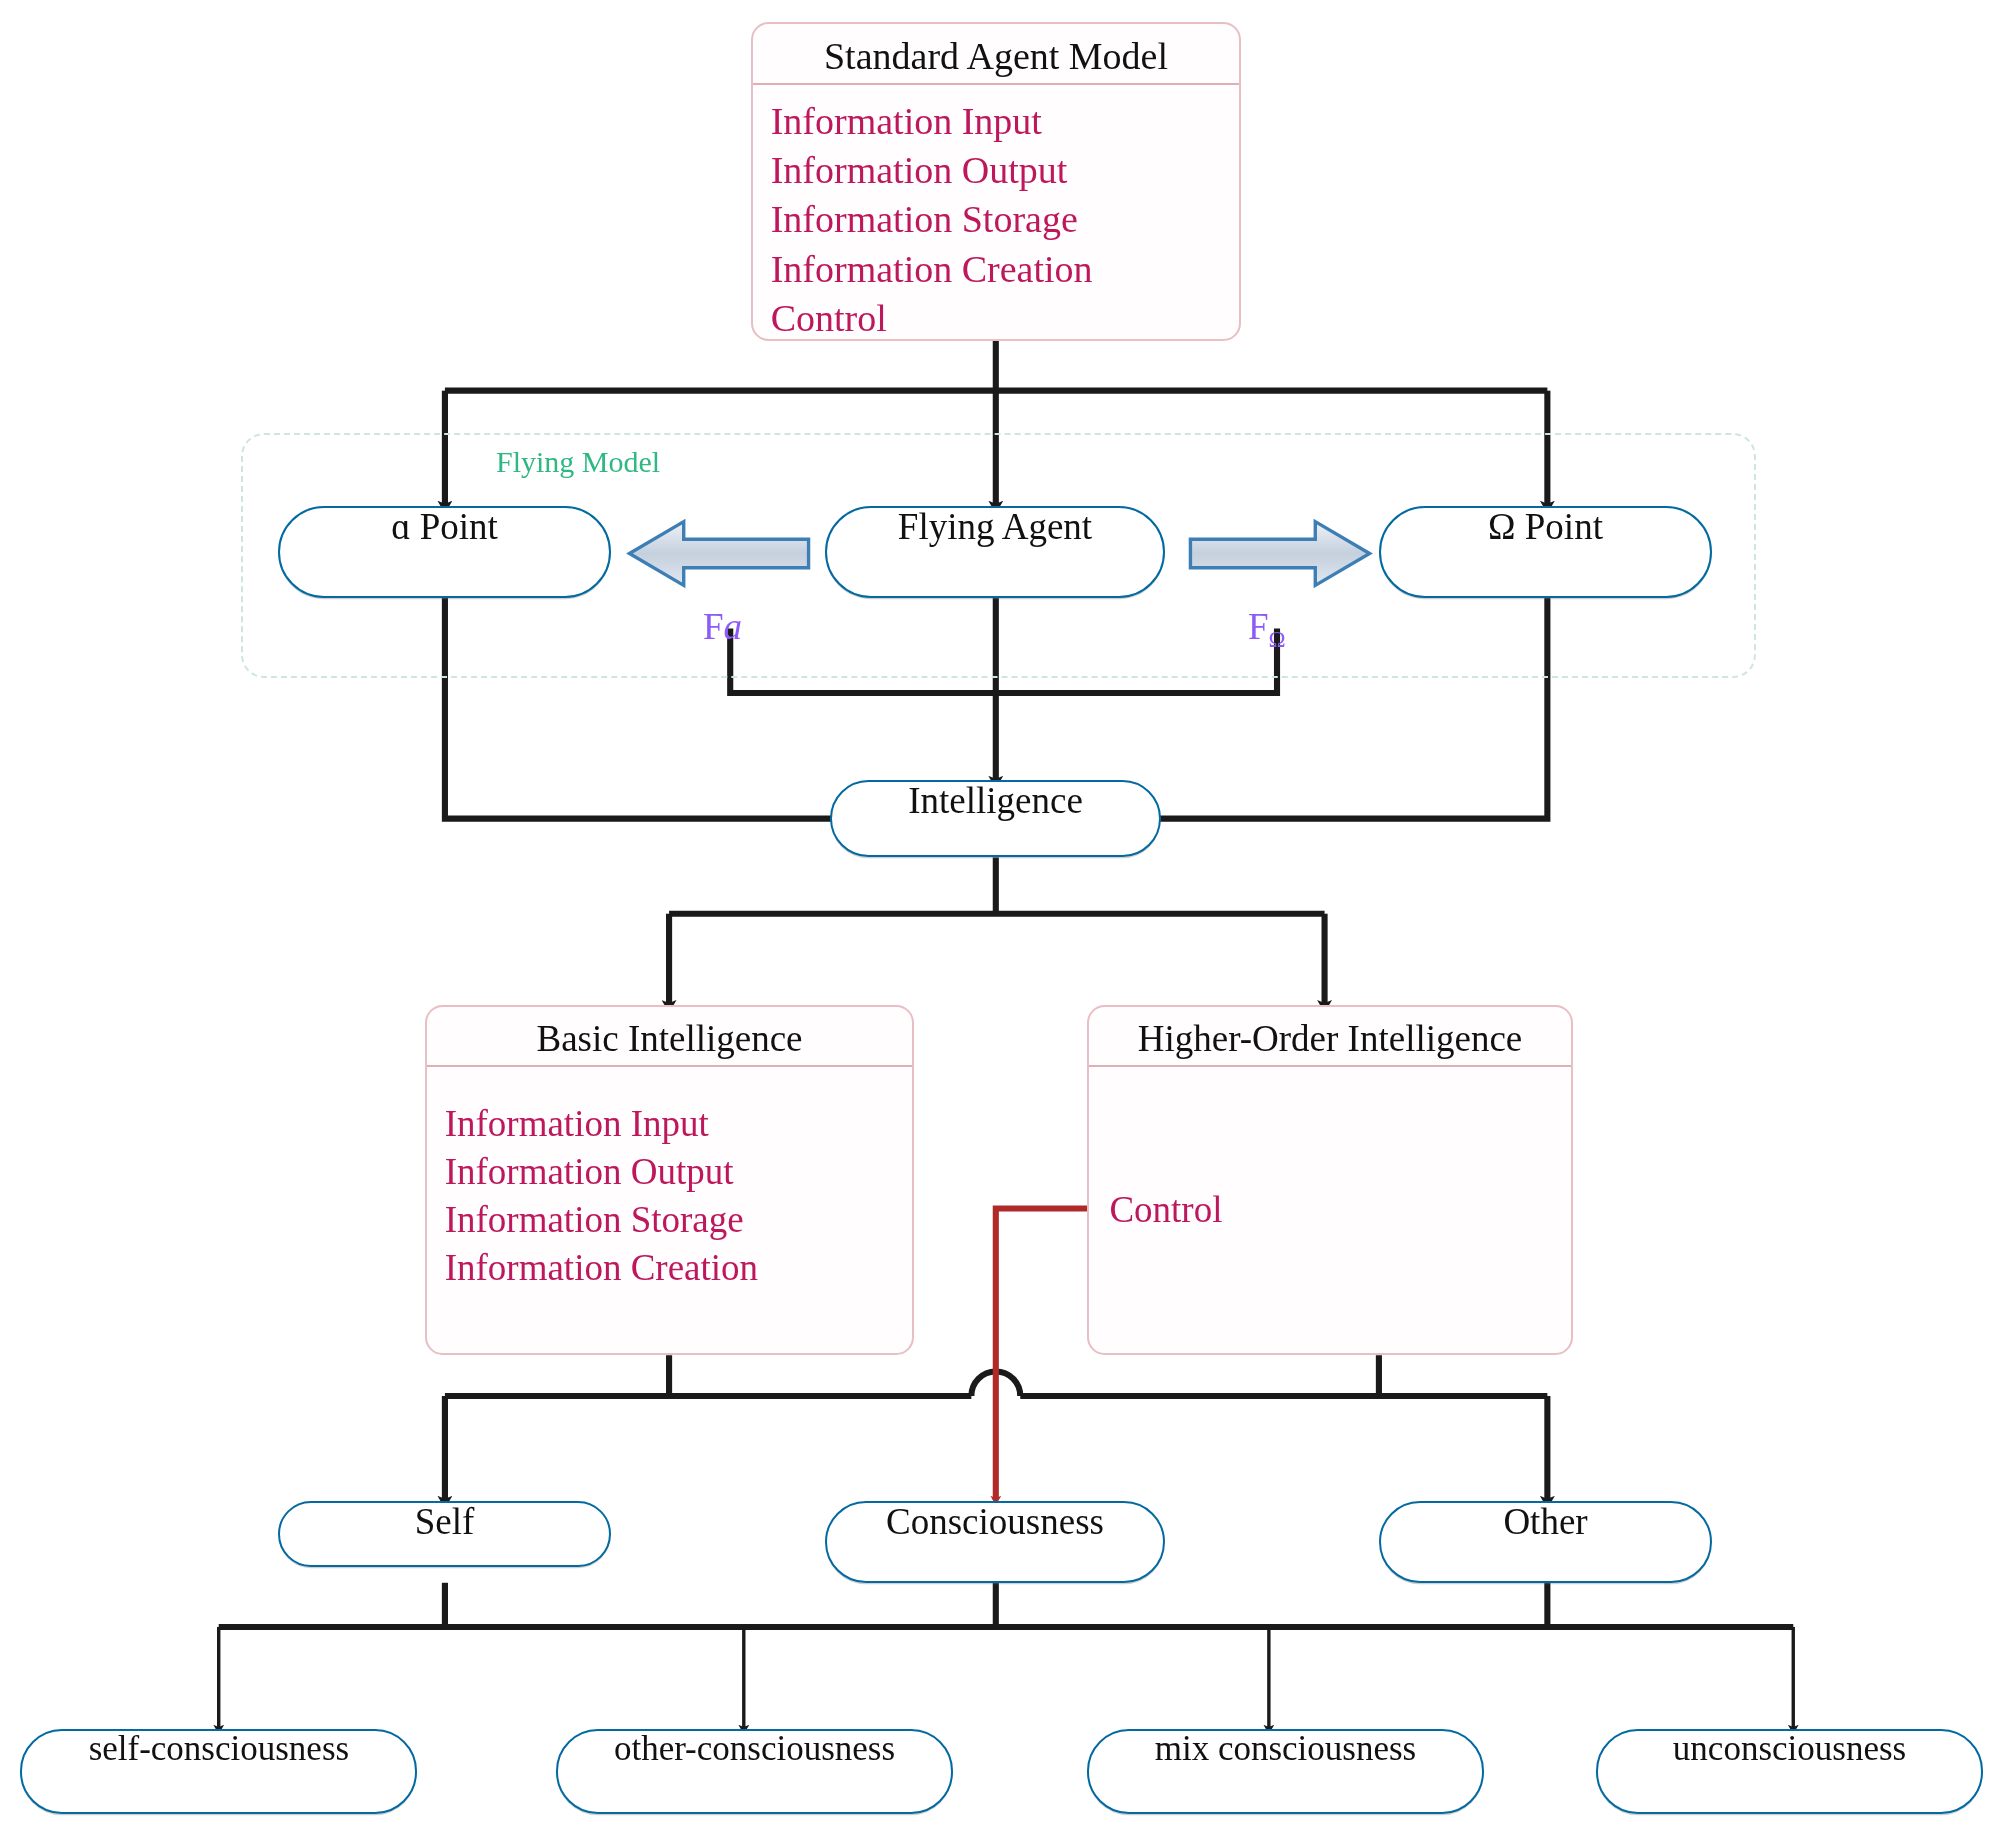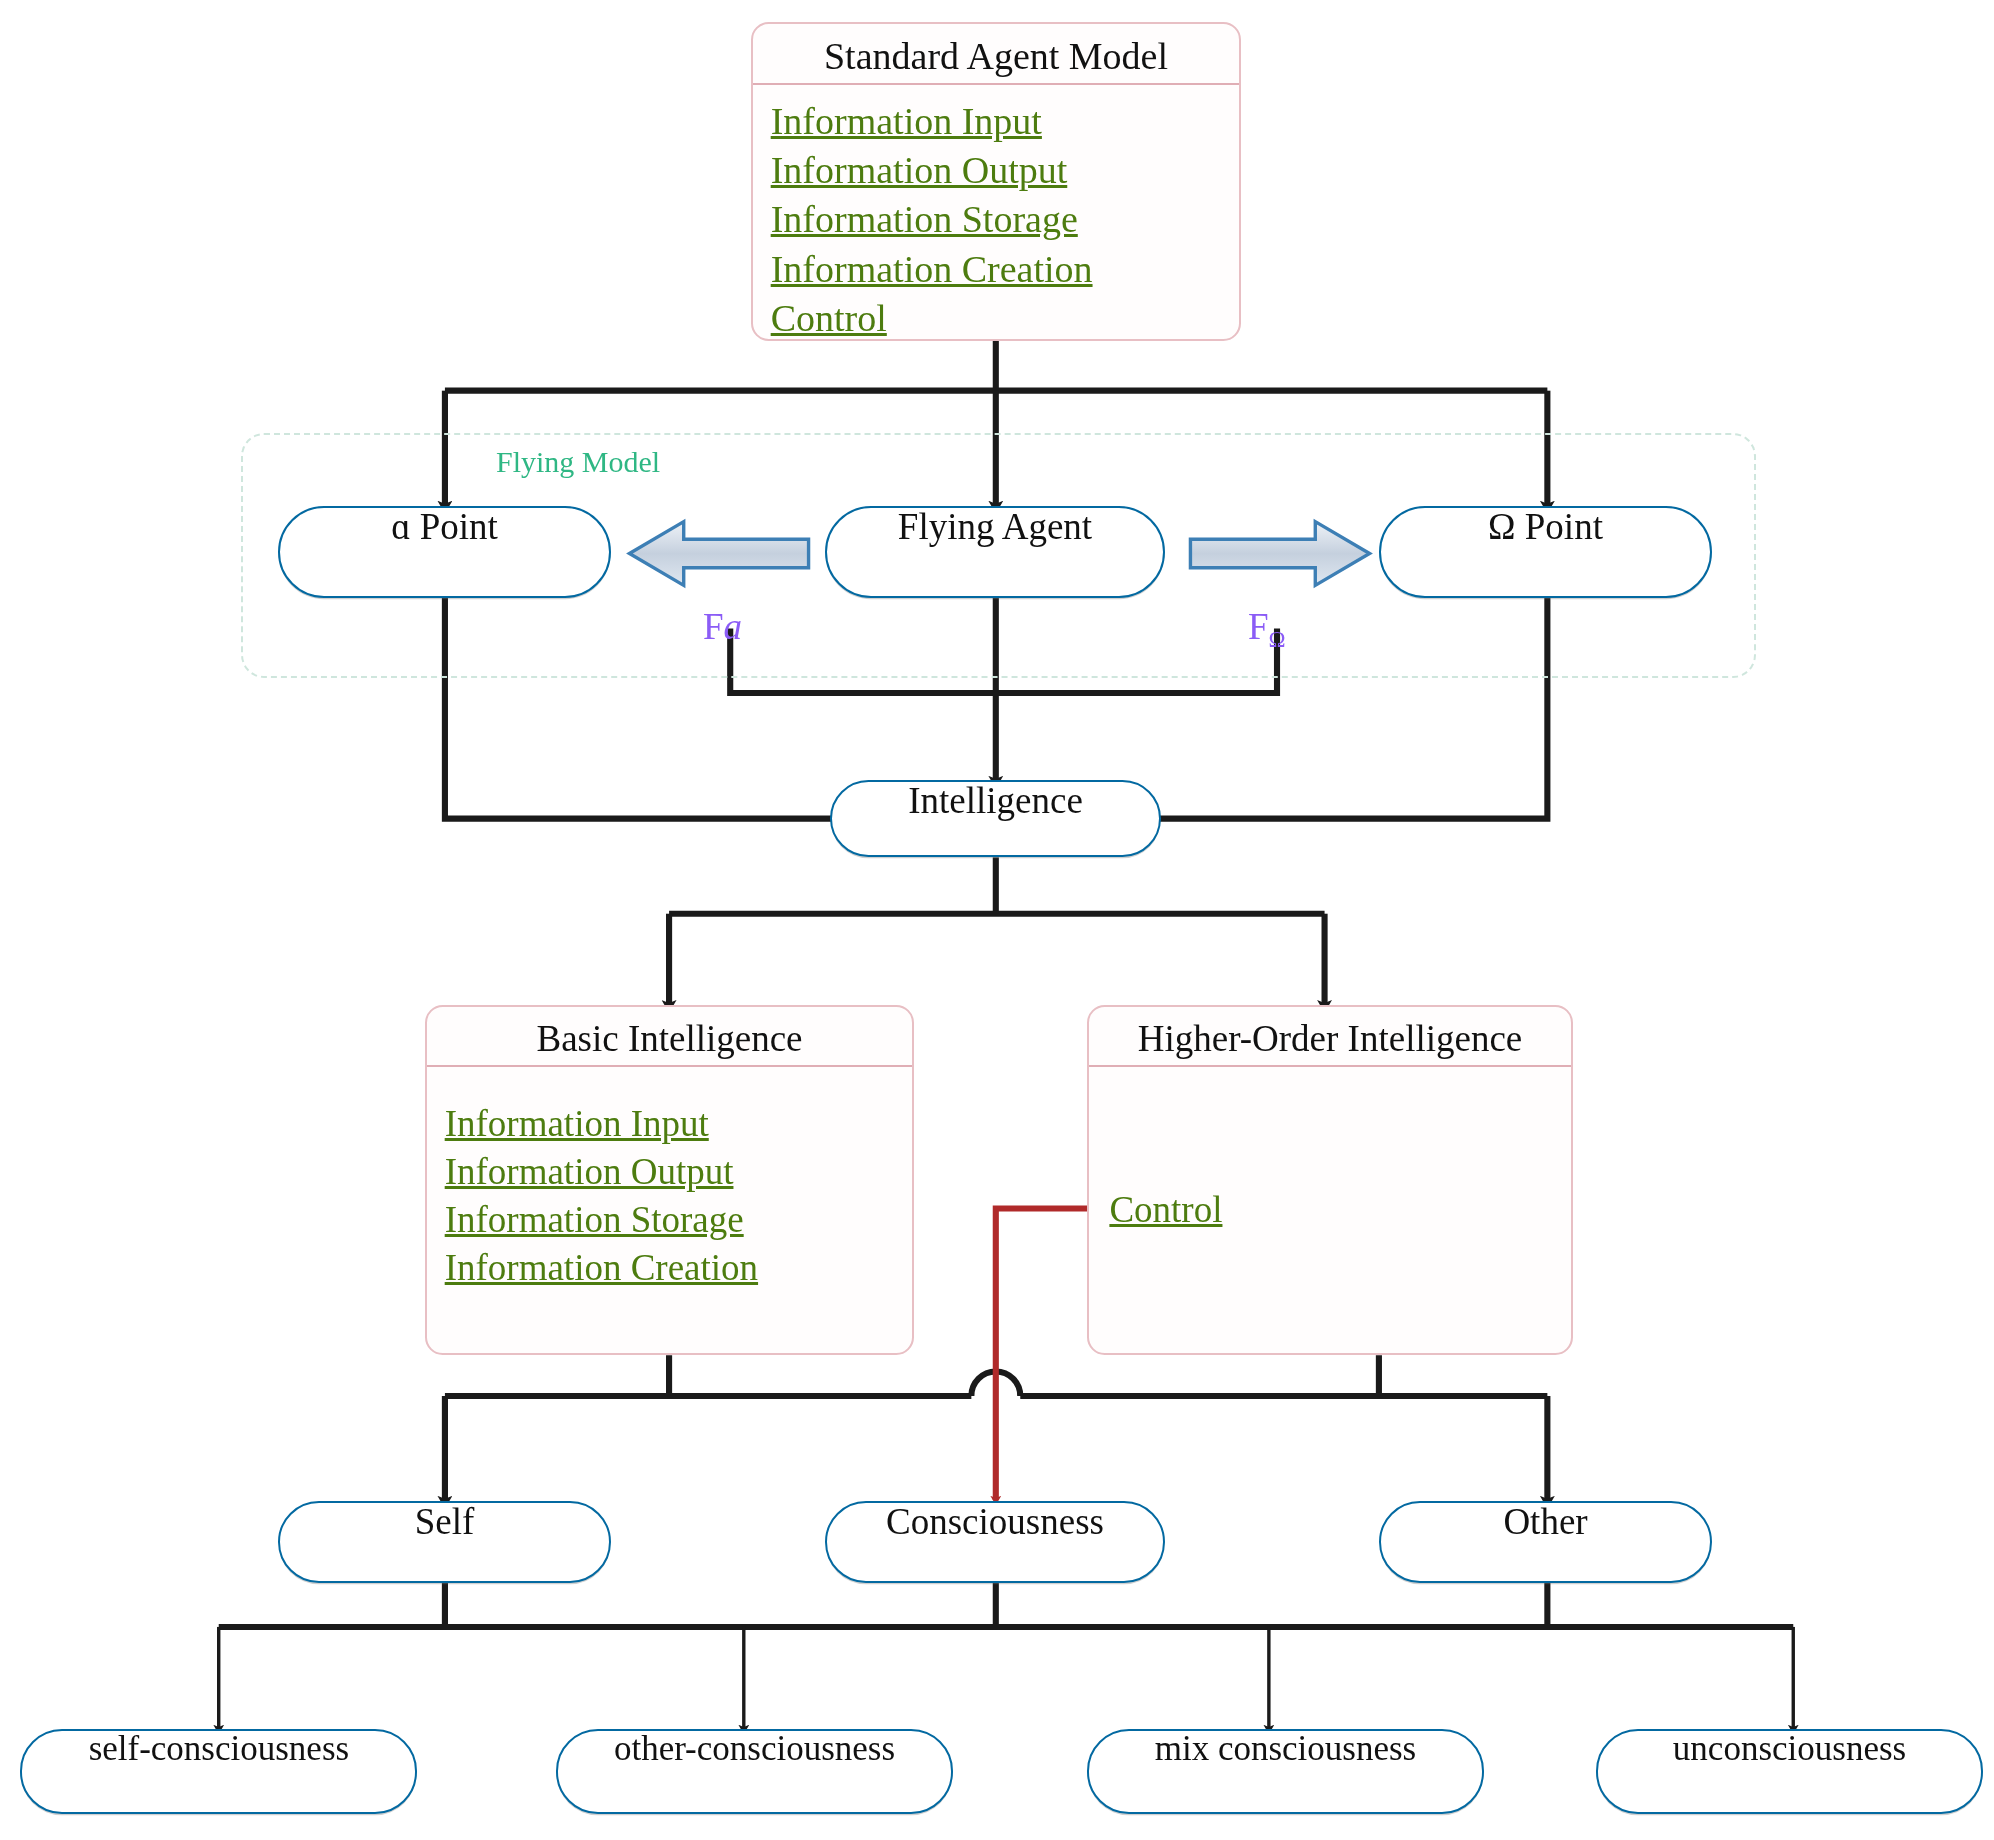--- a/index.html
+++ b/index.html
@@ -30,22 +30,21 @@
   .classbox .cb-title{
     text-align:center;
     color:#111;
     padding-top:9.5px;
     padding-bottom:5px;
     border-bottom:2px solid #e0aeb5;
   }
   .classbox .cb-body{
     flex:1;
     padding:12.2px 0 0 17.7px;
-    color:#4d7c0f;
-    text-decoration:underline;
+    color:#be185d;
   }
   .classbox .cb-body .row{line-height:1.30;white-space:nowrap;}
   .classbox.center-body .cb-body{
     display:flex;align-items:center;justify-content:flex-start;
     padding:0 0 0 20.4px;
   }
 
   
   .group-dashed{
     position:absolute;
@@ -209,21 +208,21 @@
     </div>
   </div>
 
   <div class="node classbox center-body" style="left:1087px;top:1005px;width:486px;height:350px;font-size:37px;">
     <div class="cb-title">Higher-Order Intelligence</div>
     <div class="cb-body">
       <div class="row">Control</div>
     </div>
   </div>
 
-  <div class="node pill" style="left:278px;top:1501px;width:333px;height:82px;font-size:37px;border-radius:41px;">
+  <div class="node pill" style="left:278px;top:1501px;width:333px;height:66px;font-size:37px;border-radius:41px;">
     <span>Self</span>
   </div>
 
   <div class="node pill" style="left:1379px;top:1501px;width:333px;height:82px;font-size:37px;border-radius:41px;">
     <span>Other</span>
   </div>
 
   <div class="node pill" style="left:825px;top:1501px;width:340px;height:82px;font-size:37px;border-radius:41px;">
     <span>Consciousness</span>
   </div>

